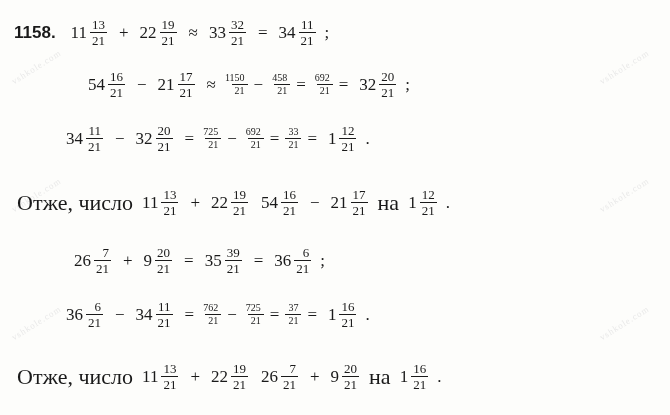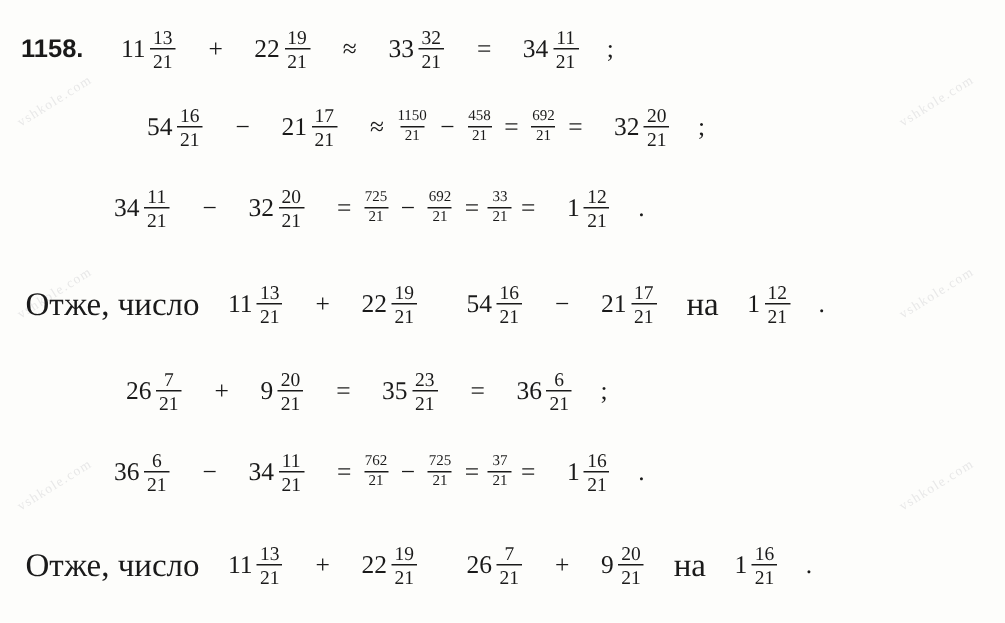--- a/index.html
+++ b/index.html
@@ -47,38 +47,38 @@
     font-size: 17px;
     line-height: 1;
   }
   .exnum {
     font-weight: bold;
     font-size: 17px;
     font-family: "Liberation Sans", sans-serif;
     margin-right: 9px;
   }
   .tok {
-    margin: 0 16px;
+    margin: 0 6px;
   }
   .txt {
     font-size: 22px;
     margin: 0 3px;
   }
   .mixed {
     display: inline-flex;
     align-items: center;
   }
   .whole {
     font-size: 17px;
     margin-right: 2px;
   }
   .frac {
     display: inline-flex;
     flex-direction: column;
-    align-items: center;
+    align-items: flex-end;
     justify-content: center;
     vertical-align: middle;
     line-height: 1;
     margin: 0 1px;
   }
   .frac .num {
     font-size: 13px;
     padding: 0 2px 1px 2px;
   }
   .frac .den {
@@ -282,21 +282,21 @@
         <span class="whole">9</span>
         <span class="frac">
           <span class="num">20</span>
           <span class="den">21</span>
         </span>
       </span>
       <span class="op">=</span>
       <span class="mixed tok">
         <span class="whole">35</span>
         <span class="frac">
-          <span class="num">23</span>
+          <span class="num">39</span>
           <span class="den">21</span>
         </span>
       </span>
       <span class="op">=</span>
       <span class="mixed tok">
         <span class="whole">36</span>
         <span class="frac">
           <span class="num">6</span>
           <span class="den">21</span>
         </span>

